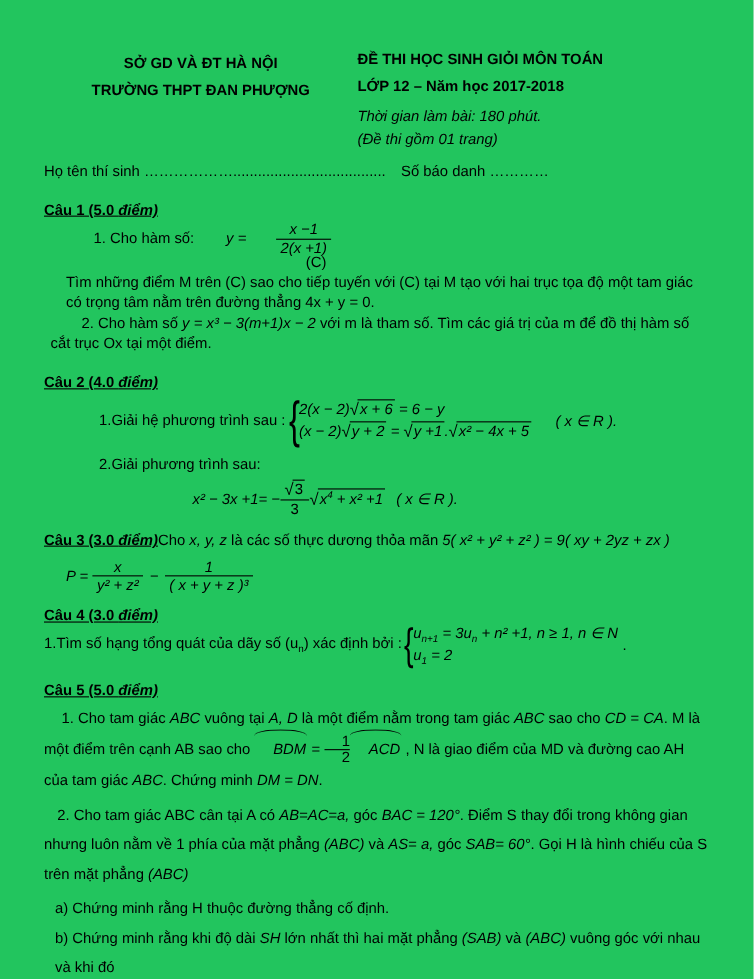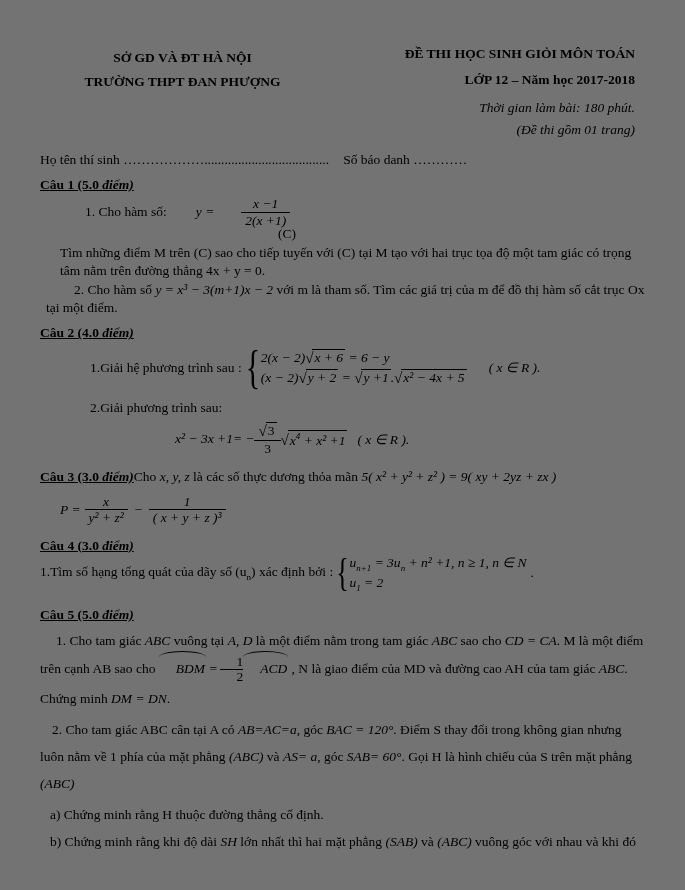--- a/index.html
+++ b/index.html
@@ -1,37 +1,37 @@
 <!DOCTYPE html>
 <html><head>
 <meta charset="utf-8">
 <style>
   html,body{margin:0;padding:0;background:#e8e8e8;}
   .page{
-    width:685px;height:890px;background:#737373;margin:0 auto;
+    width:685px;height:890px;background:#22c55e;margin:0 auto;
     box-sizing:border-box;padding:46px 40px 14px 40px;
-    font-family:Liberation Serif, serif;
+    font-family:Liberation Sans, sans-serif;
     font-size:13.5px;color:#000;position:relative;overflow:hidden;
   }
   
   .hdr{display:flex;align-items:flex-start;}
   .hdr-left{width:285px;text-align:center;line-height:1.8;}
-  .hdr-right{width:310px;margin-left:0px;text-align:right;}
+  .hdr-right{width:310px;margin-left:0px;text-align:left;}
   .b{font-weight:bold;}
   .m{font-style:italic;}
   .hdr-right .t1{font-weight:bold;margin-bottom:10px;}
   .hdr-right .t2{font-weight:bold;margin-bottom:12px;}
   .hdr-right .t3{font-style:italic;margin-bottom:6px;}
   .hdr-right .t4{font-style:italic;}
   .name-line{margin-top:14px;}
   .name-line span{margin-right:14px;}
   
   .sec-h{font-weight:bold;text-decoration:underline;}
   .sec-h .diem{font-style:italic;}
-  .sec{margin-top:9px;}
+  .sec{margin-top:20px;}
   .p{margin:2px 0;line-height:1.3;gap:23px;}
   
   .frac{display:inline-block;text-align:center;vertical-align:middle;line-height:1.15;font-style:italic;}
   .frac .fn{display:block;padding:0 4px;}
   .frac .fd{display:block;border-top:1px solid #000;padding:0 4px;}
   
   .rad{display:inline-block;white-space:nowrap;font-style:italic;text-align:right;}
   .rad .rsign{font-style:normal;display:inline-block;font-size:1.12em;transform:translateY(1px);}
   .rad .rc{display:inline-block;border-top:1px solid #000;padding:0 2px;margin-left:-1px;}
   

